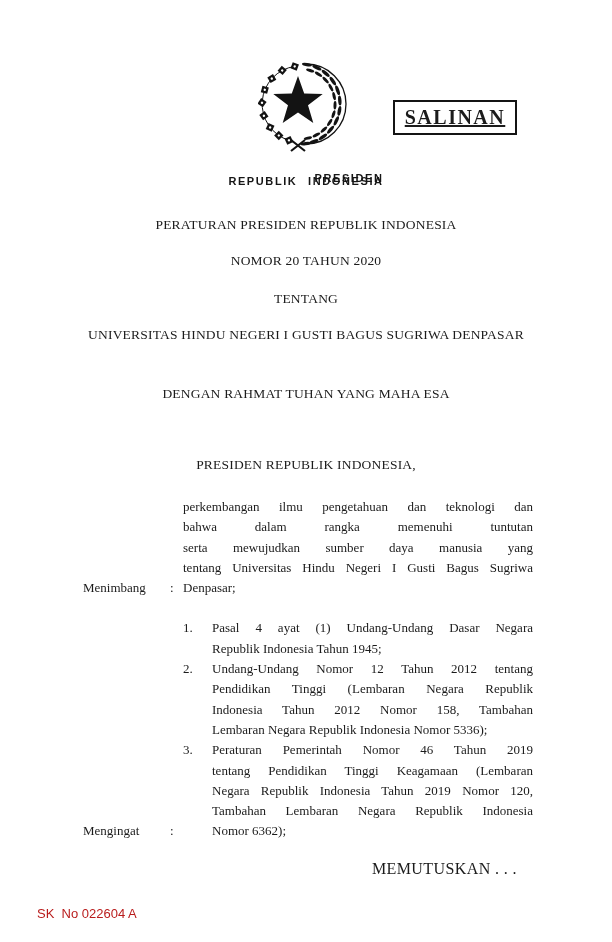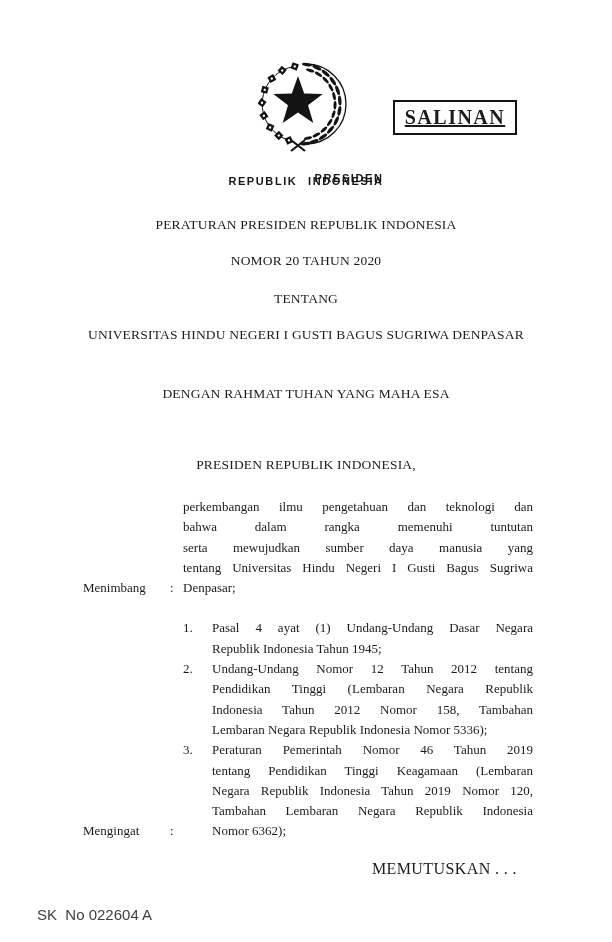--- a/index.html
+++ b/index.html
@@ -49,21 +49,21 @@
   .jlines .jline{text-align:justify;text-align-last:justify;}
   .jlines .jline:last-child{text-align-last:left;}
   
   .catchword{
     position:absolute;top:860px;right:95px;
     font-size:16px;letter-spacing:0.4px;white-space:pre;
   }
   .sk{
     position:absolute;left:37px;top:906px;
     font-family:"Liberation Sans", sans-serif;
-    font-size:15px;color:#404040;white-space:pre;
+    font-size:13px;color:#b91c1c;white-space:pre;
   }
 </style>
 </head>
 <body>
 
 <div class="page">
 
   <svg class="emblem" width="94" height="92" viewBox="0 0 94 92" aria-hidden="true">
 
     <polygon points="40,16 46.2,33.5 64.7,34 50,45.2 55.3,63 40,52.5 24.7,63 30,45.2 15.3,34 33.8,33.5" fill="#131313"></polygon>

